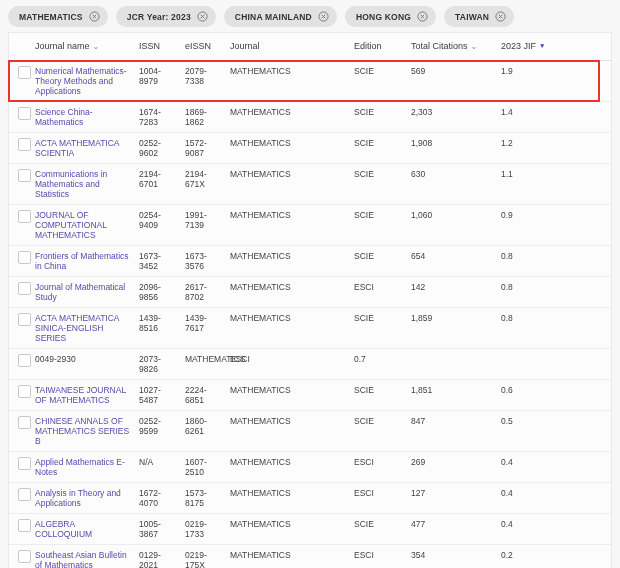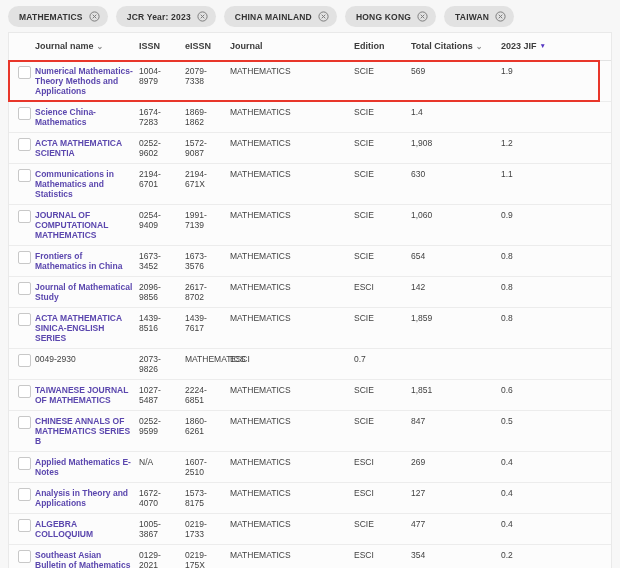--- a/index.html
+++ b/index.html
@@ -30,21 +30,21 @@
     background:#fcfcfc;
     border:1px solid #e9e9e9;
   }
   .grid-row{
     display:grid;
     grid-template-columns:26px 104px 46px 45px 124px 57px 90px 1fr;
     align-items:flex-start;
   }
   .thead{
     border-bottom:1px solid #e2e2e2;
-    font-size:9px;font-weight:700;color:#3d3d3d;
+    font-size:9px;font-weight:400;color:#3d3d3d;
   }
   .th{padding:8px 4px 8px 0;line-height:10px;white-space:nowrap;}
   .sortable{cursor:pointer;}
   .sort-dim{color:#8a8a8a;font-size:8px;margin-left:3px;}
   .sort-active{color:var(--sort-purple,#5334c1);font-size:6.5px;margin-left:3px;vertical-align:1px;}
   .tr{
     border-bottom:1px solid #ececec;
     position:relative;
   }
   .tr:last-child{border-bottom:none;}
@@ -53,21 +53,21 @@
     font-size:8.5px;line-height:10px;color:#3f3f3f;
   }
   .c-edition,.c-citations,.c-jif,.th-center{text-align:left;}
   .checkbox{
     display:inline-block;width:11px;height:11px;
     border:1px solid #c8c8c8;border-radius:2px;
     background:#fff;margin:5px 0 0 9px;cursor:pointer;
   }
   .journal-link{
     color:var(--link-purple,#5b47ae);
-    text-decoration:none;cursor:pointer;display:inline-block;font-weight:bold;
+    text-decoration:none;cursor:pointer;display:inline-block;
   }
   .tr.highlighted::after{
     content:"";position:absolute;pointer-events:none;
     left:-1px;right:11px;top:-1px;bottom:-1px;
     border:2px solid var(--highlight-red,#e8362a);
   }
 </style>
 </head>
 <body>
 
@@ -165,20 +165,21 @@
     <div class="td td-check" style="padding:0;">
       <span class="checkbox"></span>
     </div>
     <div class="td">
       <a class="journal-link">Science China-Mathematics</a>
     </div>
     <div class="td c-issn">1674-7283</div>
     <div class="td c-eissn">1869-1862</div>
     <div class="td c-category">MATHEMATICS</div>
     <div class="td c-edition">SCIE</div>
+    <div class="td c-citations">2,303</div>
     <div class="td c-jif">1.4</div>
   </div>
 
   <div class="tr grid-row">
     <div class="td td-check" style="padding:0;">
       <span class="checkbox"></span>
     </div>
     <div class="td">
       <a class="journal-link">ACTA MATHEMATICA SCIENTIA</a>
     </div>

